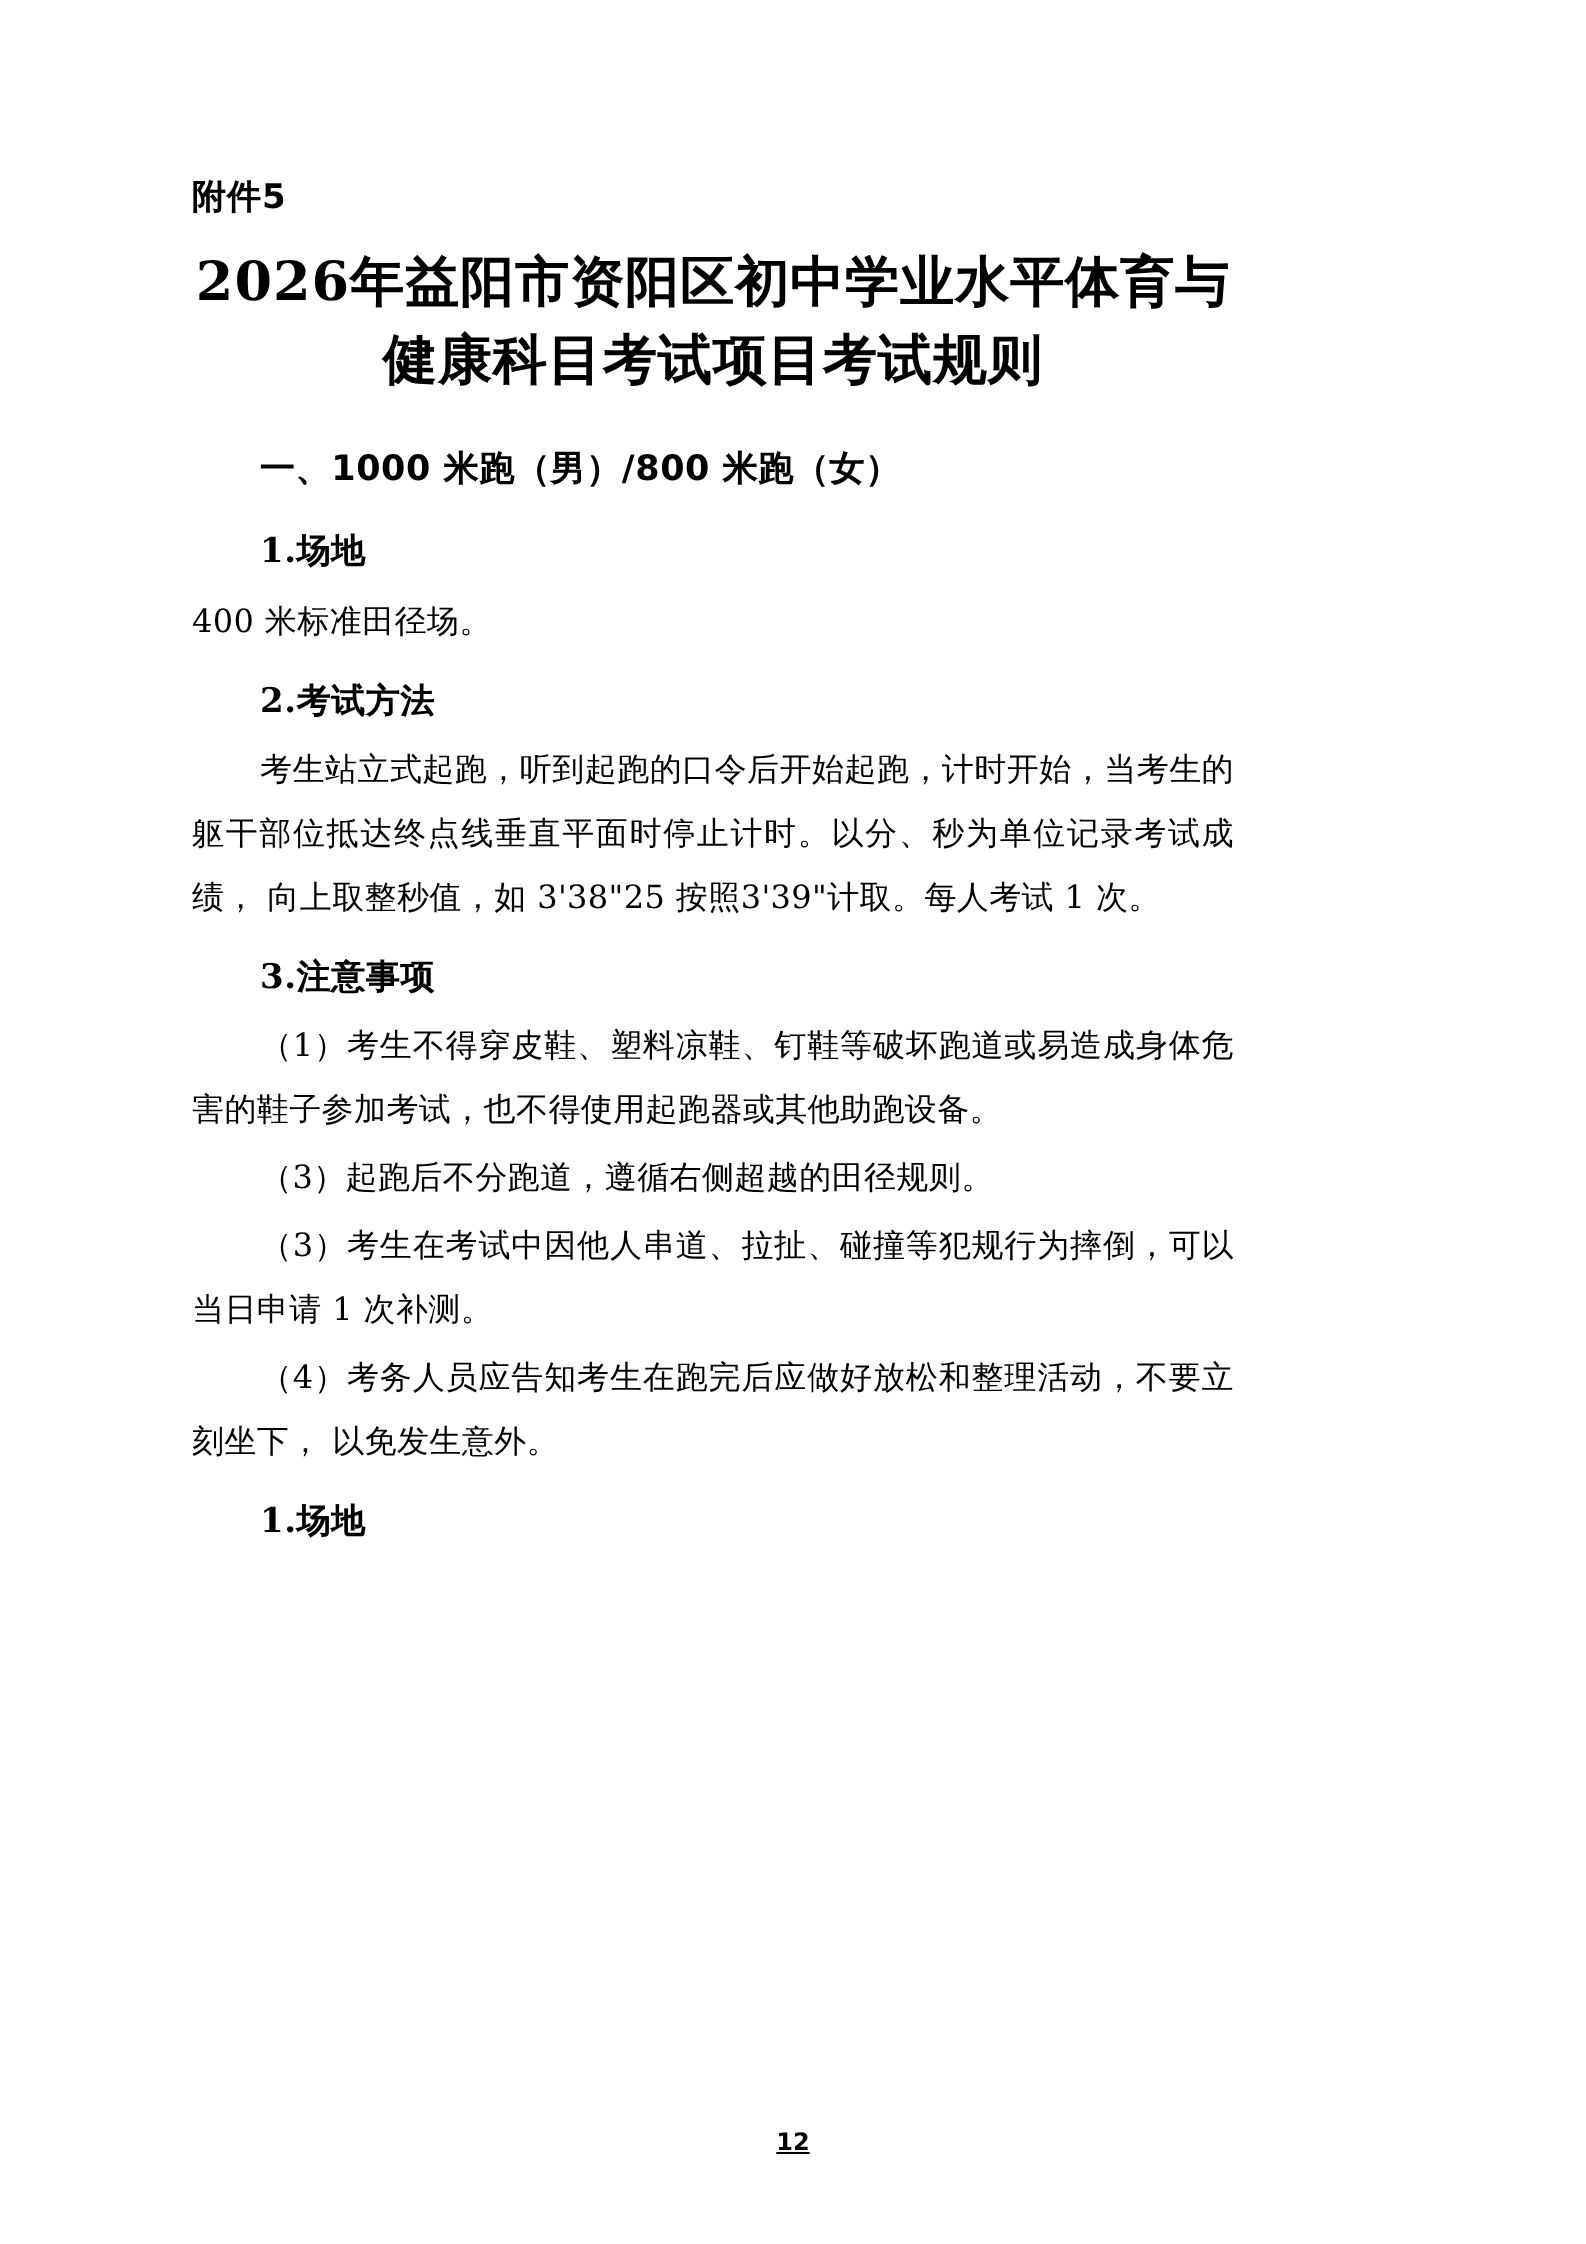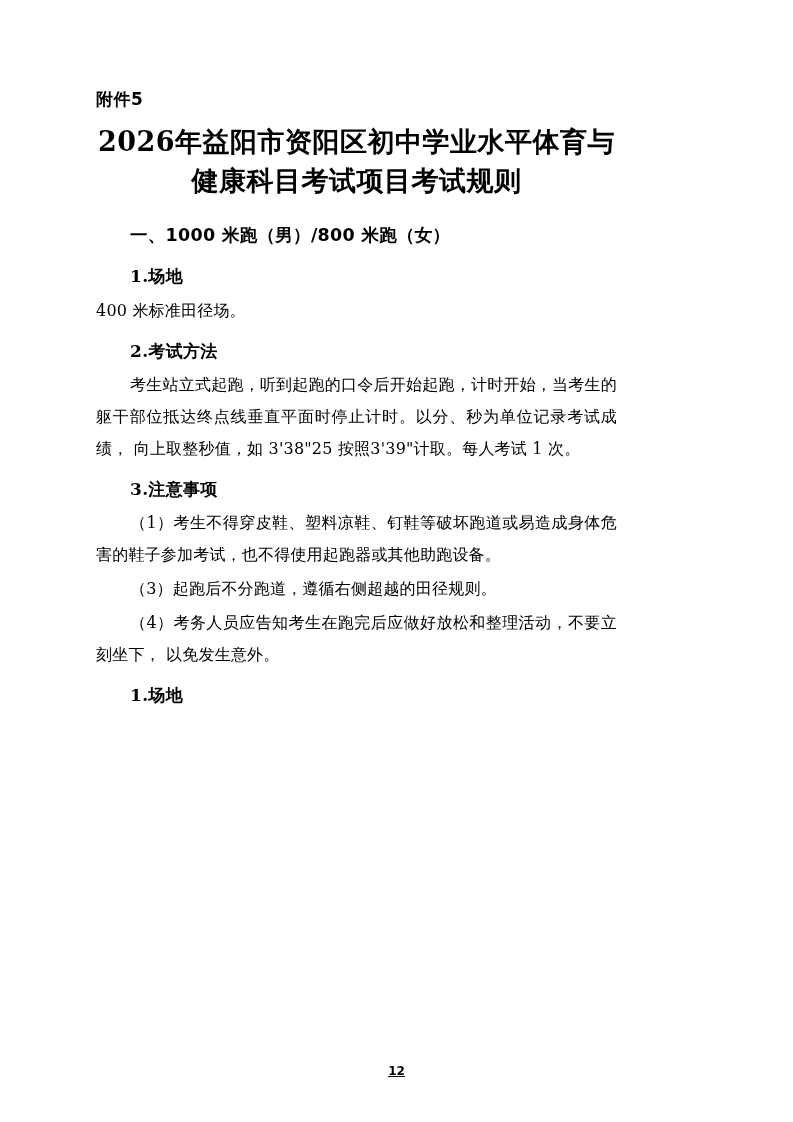--- a/index.html
+++ b/index.html
@@ -108,20 +108,21 @@
     <div class="sub-heading">2.考试方法</div>
 
     <div class="para indent">考生站立式起跑，听到起跑的口令后开始起跑，计时开始，当考生的躯干部位抵达终点线垂直平面时停止计时。以分、秒为单位记录考试成绩， 向上取整秒值，如 3'38"25 按照3'39"计取。每人考试 1 次。</div>
 
     <div class="sub-heading">3.注意事项</div>
 
     <div class="para indent">（1）考生不得穿皮鞋、塑料凉鞋、钉鞋等破坏跑道或易造成身体危害的鞋子参加考试，也不得使用起跑器或其他助跑设备。</div>
 
     <div class="para indent">（3）起跑后不分跑道，遵循右侧超越的田径规则。</div>
 
+    <div class="para indent">（3）考生在考试中因他人串道、拉扯、碰撞等犯规行为摔倒，可以当日申请 1 次补测。</div>
 
     <div class="para indent">（4）考务人员应告知考生在跑完后应做好放松和整理活动，不要立刻坐下， 以免发生意外。</div>
 
 
     <div class="sub-heading">1.场地</div>
 
   </div>
 
   <div class="page-number">12</div>
 

